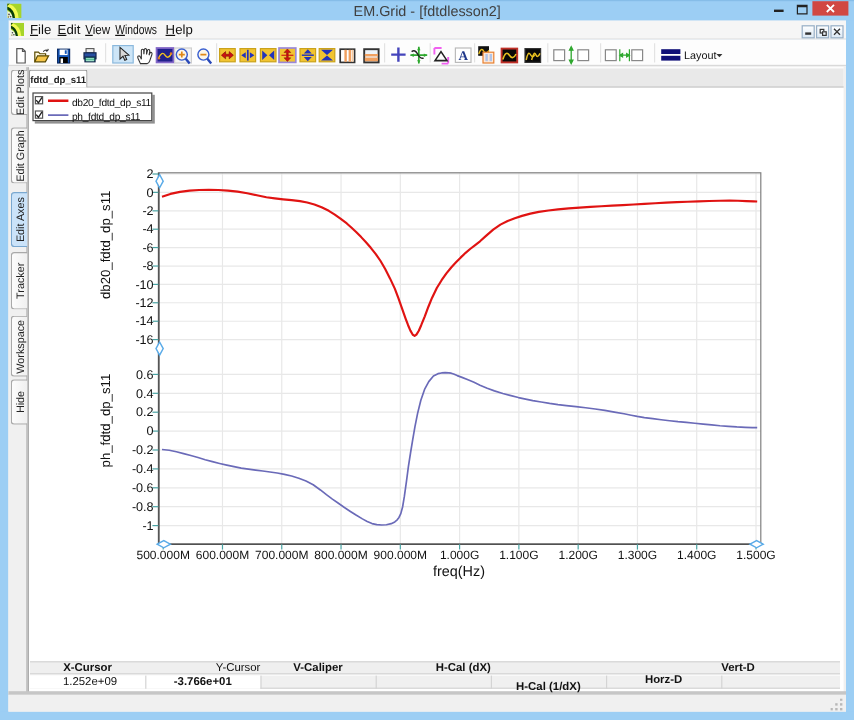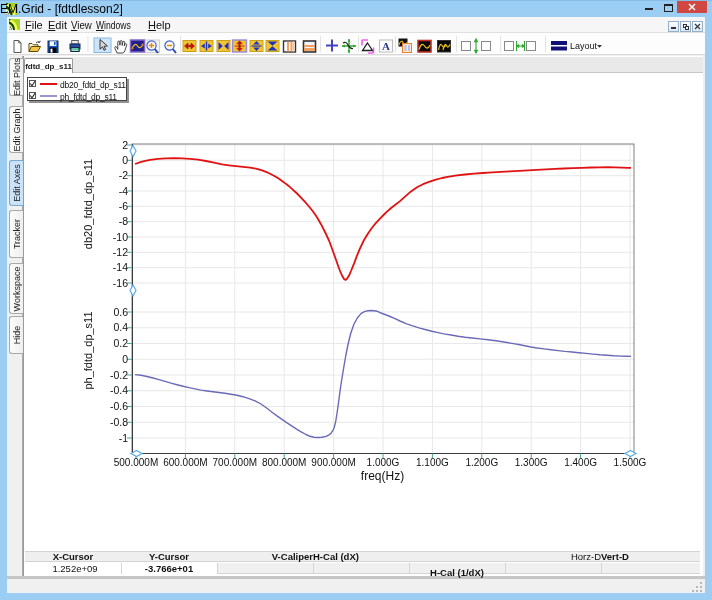--- a/index.html
+++ b/index.html
@@ -14,21 +14,21 @@
 <svg class="abs" style="left:6px;top:3px;" width="12" height="12" viewBox="0 0 12 12">
   <rect x="0" y="0" width="12" height="12" fill="#a6d42a"></rect>
   <path d="M0,6 L0,12 L5,12 Q4,8 0,6 Z" fill="#eef4e4"></path>
   <path d="M1,0 Q9,3 9.5,12 L6.5,12 Q6,5 0,2.5 L0,0 Z" fill="#f2fa52"></path>
   <path d="M0,0 L2.5,0 Q1,1 0,2.5 Z" fill="#1d5210"></path>
   <path d="M0,2.5 Q6,5 6.5,12 L4.5,12 Q4,7 0,5 Z" fill="#0b3d0b"></path>
   <circle cx="1.5" cy="9" r="0.7" fill="#444"></circle>
     <circle cx="2.8" cy="10.8" r="0.7" fill="#444"></circle>
     <circle cx="1" cy="11.2" r="0.6" fill="#7a6a20"></circle>
 </svg>
-<div class="abs" style="left:0;top:2px;width:712px;height:13px;font-size:12px;color:#000000;">EM.Grid - [fdtdlesson2]</div>
+<div class="abs" style="left:0;top:2px;width:712px;height:13px;font-size:12px;color:#404040;text-align:center;">EM.Grid - [fdtdlesson2]</div>
 <div class="abs" style="left:645px;top:8px;width:8px;height:2px;background:#222;"></div>
 <div class="abs" style="left:664px;top:4px;width:9px;height:8px;border:1px solid #222;border-top:2px solid #222;"></div>
 <div class="abs" style="left:677px;top:1px;width:30px;height:12px;background:#d14742;"></div>
 <svg class="abs" style="left:688px;top:3px;" width="8" height="8" viewBox="0 0 8 8">
   <path d="M1,1 L7,7 M7,1 L1,7" stroke="#fff" stroke-width="1.5"></path>
 </svg>
 
 <div class="abs" style="left:7px;top:17px;width:698px;height:16px;background:#f6f6f6;border-bottom:1px solid #e0e0e0;"></div>
 <svg class="abs" style="left:9px;top:19px;" width="11" height="11" viewBox="0 0 12 12">
   <rect x="0" y="0" width="12" height="12" fill="#a6d42a"></rect>
@@ -38,21 +38,21 @@
   <path d="M0,2.5 Q6,5 6.5,12 L4.5,12 Q4,7 0,5 Z" fill="#0b3d0b"></path>
   <circle cx="1.5" cy="9" r="0.7" fill="#444"></circle>
     <circle cx="2.8" cy="10.8" r="0.7" fill="#444"></circle>
     <circle cx="1" cy="11.2" r="0.6" fill="#7a6a20"></circle>
 </svg>
 <div class="abs" style="left:0;top:19px;width:712px;height:14px;font-size:11px;color:#111;">
   <span class="abs" style="left:25px;"><u>F</u>ile</span>
   <span class="abs" style="left:48px;"><u>E</u>dit</span>
   <span class="abs" style="left:71px;transform:scaleX(.88);transform-origin:0 0;display:inline-block;"><u>V</u>iew</span>
   <span class="abs" style="left:96px;transform:scaleX(.78);transform-origin:0 0;display:inline-block;"><u>W</u>indows</span>
-  <span class="abs" style="left:148px;text-align:right;"><u>H</u>elp</span>
+  <span class="abs" style="left:138px;text-align:right;"><u>H</u>elp</span>
 </div>
 
 <div class="abs" style="left:668px;top:21px;width:11px;height:11px;background:linear-gradient(#fdfeff,#dce9f5);border:1px solid #96aec6;"></div>
 <div class="abs" style="left:680px;top:21px;width:11px;height:11px;background:linear-gradient(#fdfeff,#dce9f5);border:1px solid #96aec6;"></div>
 <div class="abs" style="left:692px;top:21px;width:11px;height:11px;background:linear-gradient(#fdfeff,#dce9f5);border:1px solid #96aec6;"></div>
 <div class="abs" style="left:671px;top:27px;width:5px;height:1.5px;background:#333;"></div>
 <div class="abs" style="left:683px;top:24px;width:4px;height:4px;border:1px solid #333;"></div>
 <div class="abs" style="left:685px;top:26px;width:4px;height:4px;border:1px solid #333;background:#eef4fa;"></div>
 <svg class="abs" style="left:694px;top:23px;" width="7" height="7" viewBox="0 0 7 7">
     <path d="M1,1 L6,6 M6,1 L1,6" stroke="#333" stroke-width="1.1"></path>
@@ -408,25 +408,25 @@
   <line x1="11" y1="16" x2="28" y2="16" stroke="#6a6ab8" stroke-width="1.4"></line>
 </svg>
 <div class="abs" style="left:60px;top:79.5px;font-size:8.5px;letter-spacing:-0.25px;color:#111;">db20_fdtd_dp_s11</div>
 <div class="abs" style="left:60px;top:91.5px;font-size:8.5px;letter-spacing:-0.25px;color:#111;">ph_fdtd_dp_s11</div>
 
 <div class="abs" style="left:25px;top:551px;width:675px;height:36px;font-size:9.5px;color:#111;">
   <div class="abs" style="left:0;top:0;width:675px;height:11px;background:#efefef;border-top:1px solid #d4d4d4;border-bottom:1px solid #d4d4d4;"></div>
   <div class="abs" style="left:0;top:12px;width:675px;height:11px;background:#f0f0f0;border-bottom:1px solid #d4d4d4;"></div>
   <div class="abs" style="left:0;top:12px;width:192px;height:11px;background:#fff;"></div>
   <div class="abs" style="left:0;top:0;width:96px;text-align:center;font-weight:bold;">X-Cursor</div>
-  <div class="abs" style="left:96px;top:0;width:96px;text-align:center;font-weight:bold;">Y-Cursor</div>
-  <div class="abs" style="left:192px;top:0;width:96px;text-align:right;font-weight:bold;">V-Caliper</div>
-  <div class="abs" style="left:288px;top:0;width:96px;text-align:left;font-weight:bold;">H-Cal (dX)</div>
+  <div class="abs" style="left:96px;top:0;width:96px;text-align:right;font-weight:normal;">Y-Cursor</div>
+  <div class="abs" style="left:192px;top:0;width:96px;text-align:center;font-weight:bold;">V-Caliper</div>
+  <div class="abs" style="left:288px;top:0;width:96px;text-align:right;font-weight:bold;">H-Cal (dX)</div>
   <div class="abs" style="left:384px;top:16px;width:96px;text-align:center;font-weight:bold;">H-Cal (1/dX)</div>
-  <div class="abs" style="left:480px;top:0;width:96px;text-align:right;font-weight:normal;">Horz-D</div>
+  <div class="abs" style="left:480px;top:10px;width:96px;text-align:center;font-weight:bold;">Horz-D</div>
   <div class="abs" style="left:576px;top:0;width:99px;text-align:left;font-weight:bold;">Vert-D</div>
   <div class="abs" style="left:2px;top:12px;width:96px;text-align:center;">1.252e+09</div>
   <div class="abs" style="left:96px;top:12px;width:96px;text-align:center;font-weight:bold;">-3.766e+01</div>
   <div class="abs" style="left:96px;top:12px;width:1px;height:11px;background:#d4d4d4;"></div>
   <div class="abs" style="left:192px;top:12px;width:1px;height:11px;background:#d4d4d4;"></div>
   <div class="abs" style="left:288px;top:12px;width:1px;height:11px;background:#d4d4d4;"></div>
   <div class="abs" style="left:384px;top:12px;width:1px;height:11px;background:#d4d4d4;"></div>
   <div class="abs" style="left:480px;top:12px;width:1px;height:11px;background:#d4d4d4;"></div>
   <div class="abs" style="left:576px;top:12px;width:1px;height:11px;background:#d4d4d4;"></div>
 </div>

